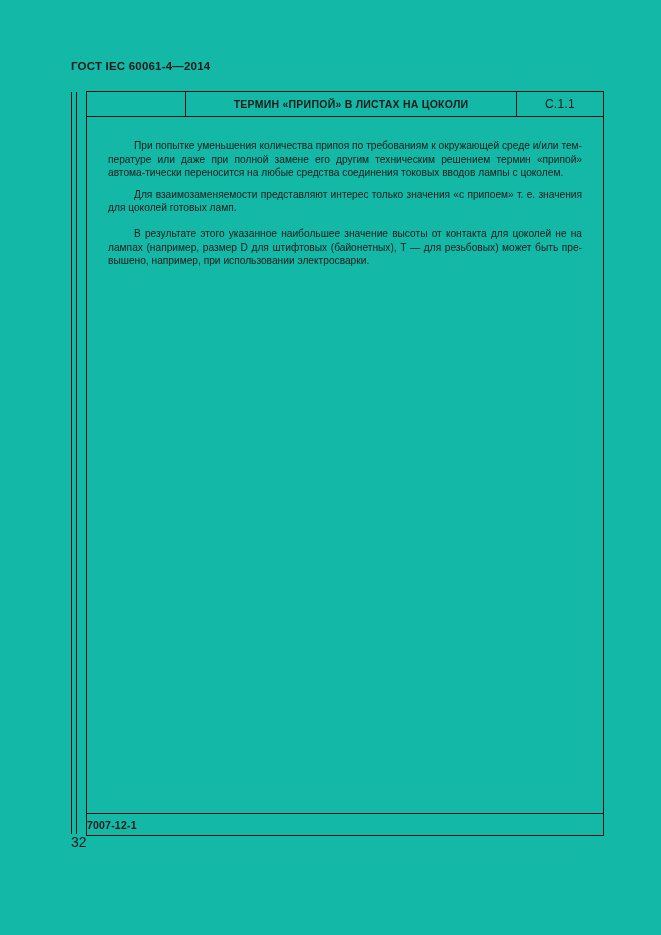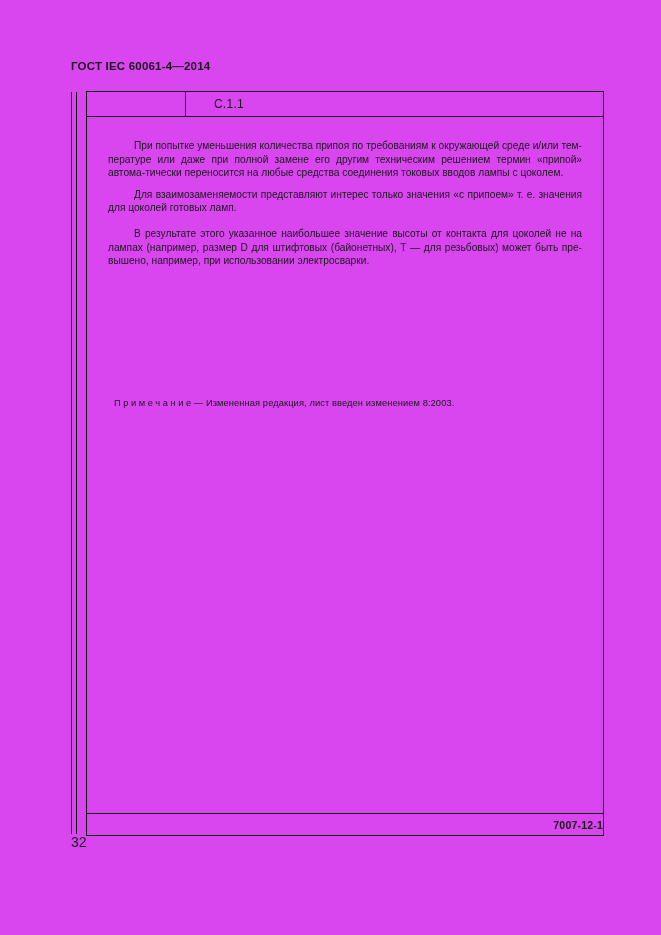--- a/index.html
+++ b/index.html
@@ -12,21 +12,21 @@
     height: 935px;
     position: relative;
     font-family: "Liberation Sans", sans-serif;
     color: #1a1a1a;
     overflow: hidden;
   }
 
   .page {
     position: absolute;
     inset: 0;
-    background: #d946ef;
+    background: #14b8a6;
   }
 
   
   .doc-header {
     position: absolute;
     left: 71px;
     top: 60px;
     font-size: 11.5px;
     font-weight: bold;
     letter-spacing: 0.2px;
@@ -125,21 +125,21 @@
     letter-spacing: 0.1px;
   }
 
   
   .sheet-foot {
     flex: 0 0 auto;
     height: 21px;
     border-top: 1px solid #111111;
     display: flex;
     align-items: center;
-    justify-content: flex-end;
+    justify-content: flex-start;
     font-size: 10.5px;
     font-weight: bold;
     letter-spacing: 0.2px;
   }
   .foot-spacer {
     flex: 0 0 auto;
     height: 5px;
   }
 
   
@@ -158,32 +158,32 @@
 
   <div class="doc-header">ГОСТ IEC 60061-4—2014</div>
 
   <div class="change-bar bar-a"></div>
   <div class="change-bar bar-b"></div>
 
   <div class="sheet">
 
     <div class="sheet-head">
       <div class="head-cell-blank"></div>
+      <div class="head-cell-title">ТЕРМИН «ПРИПОЙ» В ЛИСТАХ НА ЦОКОЛИ</div>
       <div class="head-cell-ref">С.1.1</div>
     </div>
 
     <div class="sheet-body">
 
       <p class="para"><span class="indent"></span><span>При попытке уменьшения количества припоя по требованиям к окружающей среде и/или тем-пературе или даже при полной замене его другим техническим решением термин «припой» автома-тически переносится на любые средства соединения токовых вводов лампы с цоколем.</span></p>
 
       <p class="para"><span class="indent"></span><span>Для взаимозаменяемости представляют интерес только значения «с припоем» т. е. значения для цоколей готовых ламп.</span></p>
 
       <p class="para spaced"><span class="indent"></span><span>В результате этого указанное наибольшее значение высоты от контакта для цоколей не на лампах (например, размер D для штифтовых (байонетных), Т — для резьбовых) может быть пре-вышено, например, при использовании электросварки.</span></p>
 
-      <div class="note"><span class="note-label">Примечание</span><span class="note-text">— Измененная редакция, лист введен изменением 8:2003.</span></div>
 
     </div>
 
     <div class="foot-spacer"></div>
 
     <div class="sheet-foot">
       <span>7007-12-1</span>
     </div>
 
   </div>

